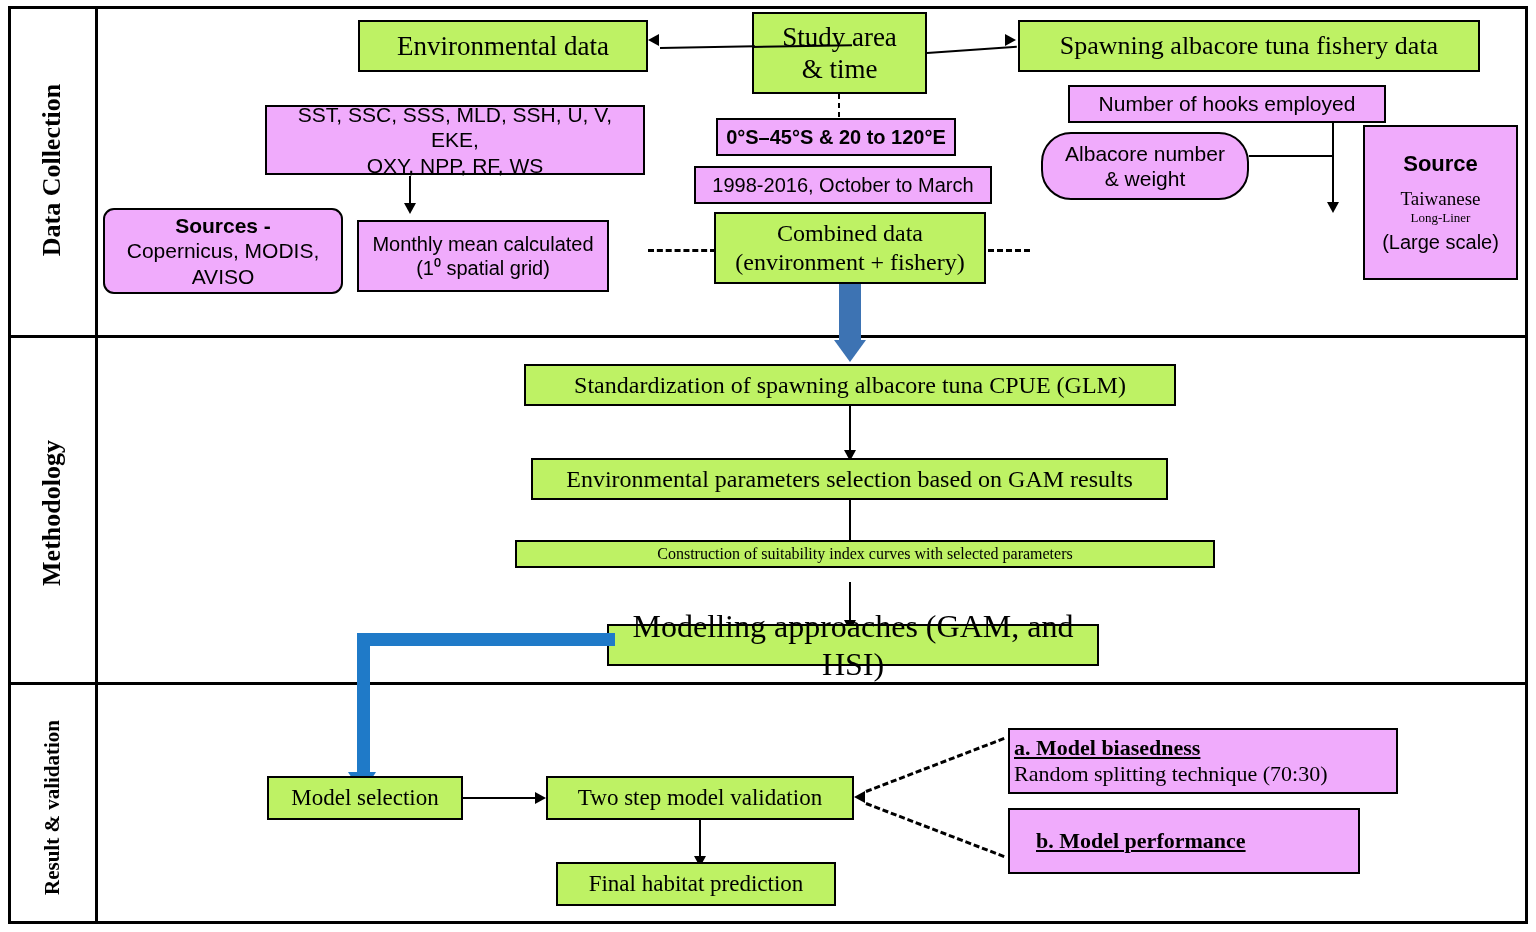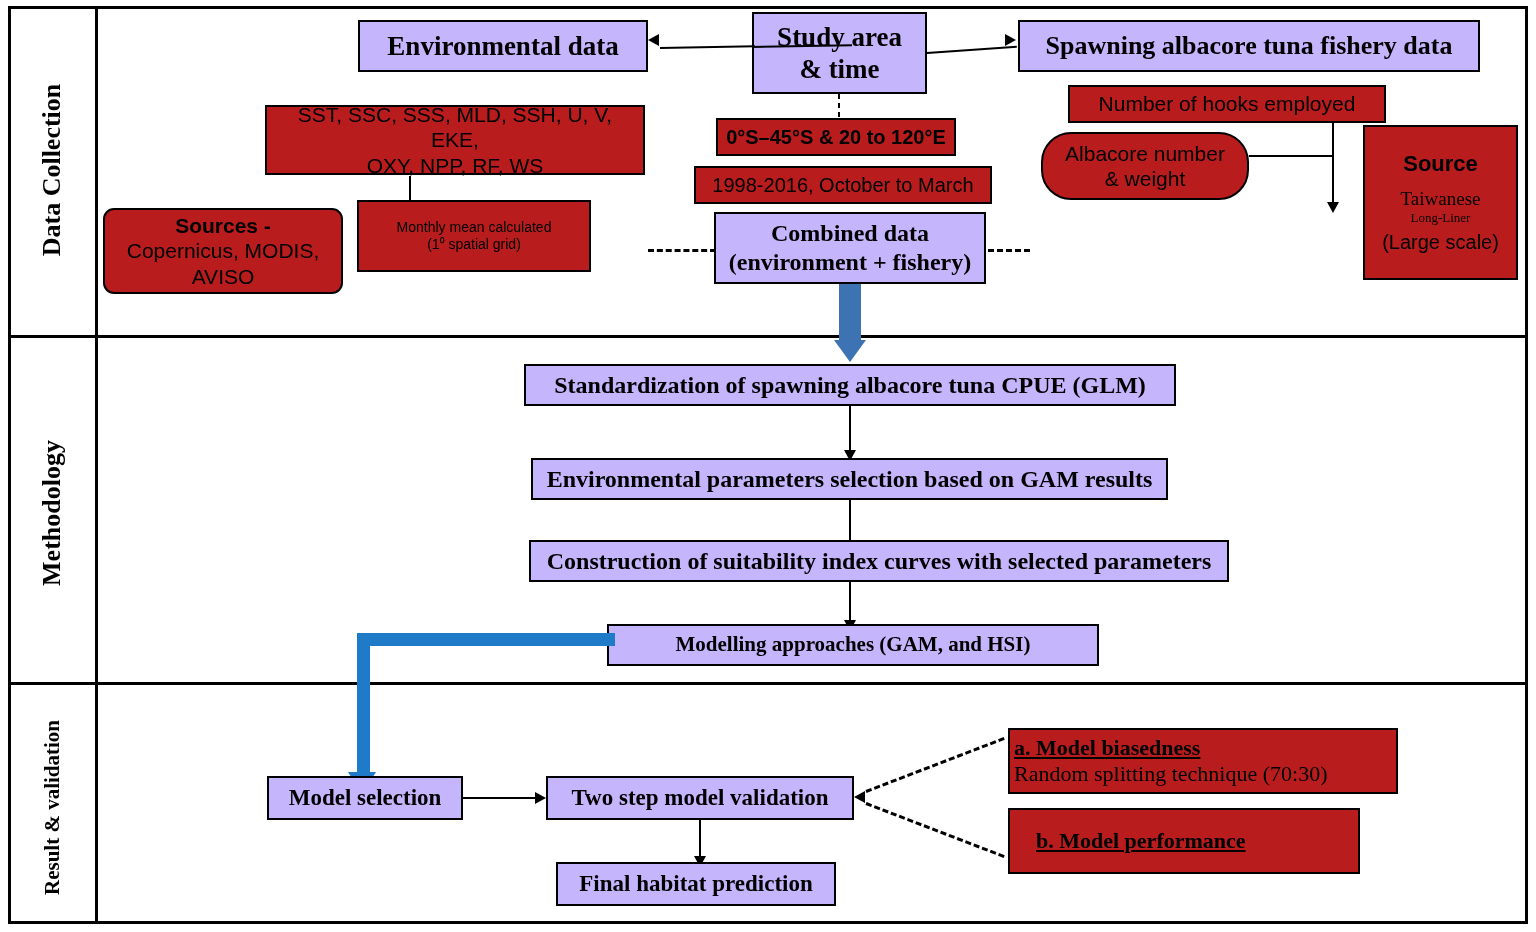--- a/index.html
+++ b/index.html
@@ -57,22 +57,22 @@
     box-sizing: border-box;
     border: 2px solid #000;
     display: flex;
     align-items: center;
     justify-content: center;
     text-align: center;
     color: #000;
     line-height: 1.2;
     padding: 2px 6px;
   }
-  .box.gray   { background: #c4b5fd; font-weight: bold; }
-  .box.white  { background: #b91c1c; }
+  .box.gray   { background: #bef264; }
+  .box.white  { background: #f0abfc; }
   .serif      { font-family: "Liberation Serif", serif; }
   .sans       { font-family: "Liberation Sans", sans-serif; }
 
   .box-inner { width: 100%; }
 
   
   .ln {
     position: absolute;
     background: #000;
   }
@@ -189,21 +189,21 @@
   <div class="arrow-down" style="left:404px; top:203px;"></div>
 
   <div class="box white sans" style="left:103px; top:208px; width:240px; height:86px; font-size:21px;border-radius:11px;">
     <div class="box-inner">
       <div style="font-weight:bold;">Sources -</div>
       <div>Copernicus, MODIS,</div>
       <div>AVISO</div>
     </div>
   </div>
 
-  <div class="box white sans" style="left:357px; top:200px; width:234px; height:72px; font-size:14px;">
+  <div class="box white sans" style="left:357px; top:220px; width:252px; height:72px; font-size:20px;">
     <div class="box-inner">
       <div>Monthly mean calculated</div>
       <div>(1⁰ spatial grid)</div>
     </div>
   </div>
 
   <div class="dash-h" style="left:648px; top:249px; width:68px;"></div>
 
   <div class="ln ln-v" style="left:838px; top:94px; height:24px; background:repeating-linear-gradient(to bottom,#000 0 5px, transparent 5px 9px);"></div>
 
@@ -257,27 +257,27 @@
   </div>
   <div class="ln ln-v" style="left:849px; top:406px; height:48px;"></div>
   <div class="arrow-down" style="left:844px; top:450px;"></div>
 
   <div class="box gray serif" style="left:531px; top:458px; width:637px; height:42px; font-size:24px;">
     <span>Environmental parameters selection based on GAM results</span>
   </div>
   <div class="ln ln-v" style="left:849px; top:500px; height:48px;"></div>
   <div class="arrow-down" style="left:844px; top:544px;"></div>
 
-  <div class="box gray serif" style="left:515px; top:540px; width:700px; height:42px; font-size:24px;margin-left:14px;">
+  <div class="box gray serif" style="left:515px; top:540px; width:700px; height:28px; font-size:16px;">
     <span>Construction of suitability index curves with selected parameters</span>
   </div>
   <div class="ln ln-v" style="left:849px; top:582px; height:42px;"></div>
   <div class="arrow-down" style="left:844px; top:620px;"></div>
 
-  <div class="box gray serif" style="left:607px; top:624px; width:492px; height:42px; font-size:21px;">
+  <div class="box gray serif" style="left:607px; top:624px; width:492px; height:42px; font-size:32px;">
     <span>Modelling approaches (GAM, and HSI)</span>
   </div>
 
   <div class="blue-h" style="left:357px; top:633px; width:258px; height:13px; background:#1F7AC8;"></div>
   <div class="blue-v" style="left:357px; top:633px; width:13px; height:143px; background:#1F7AC8;"></div>
   <div class="blue-arrow-down" style="left:348px; top:772px; border-left-width:14px; border-right-width:14px; border-top:22px solid #1F7AC8;"></div>
 
   <div class="box gray serif" style="left:267px; top:776px; width:196px; height:44px; font-size:23px;">
     <span>Model selection</span>
   </div>

